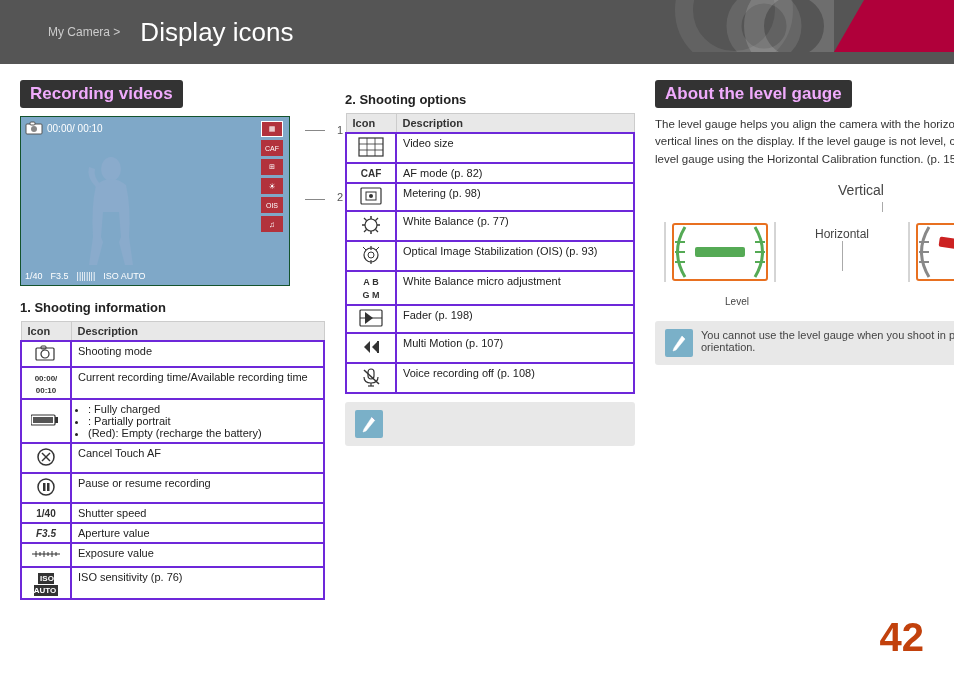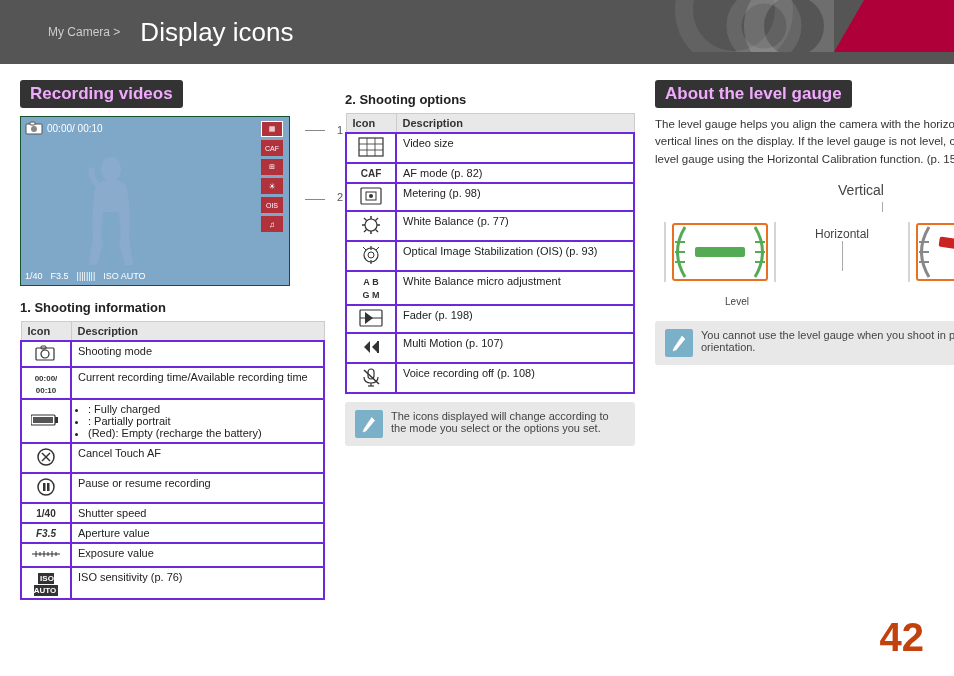--- a/index.html
+++ b/index.html
@@ -535,21 +535,20 @@
       </tbody>
     </table>
 
     <div class="note-box">
       <div class="note-icon">
         <svg width="16" height="20">
           <path d="M3 15 L2 18 L5 17 L14 6 L11 3 Z" fill="#fff" stroke="#fff" stroke-width="0.5"></path>
           <line x1="11" y1="3" x2="14" y2="6" stroke="#9ac" stroke-width="1"></line>
         </svg>
       </div>
-      <span>The icons displayed will change according to the mode you select or the options you set.</span>
     </div>
   </div>
 
   <div class="right-col">
     <div class="section-heading">About the level gauge</div>
 
     <p class="level-gauge-desc">The level gauge helps you align the camera with the horizontal and vertical lines on the display. If the level gauge is not level, calibrate the level gauge using the Horizontal Calibration function. (p. 152)</p>
 
     
     <div class="level-diagram">

